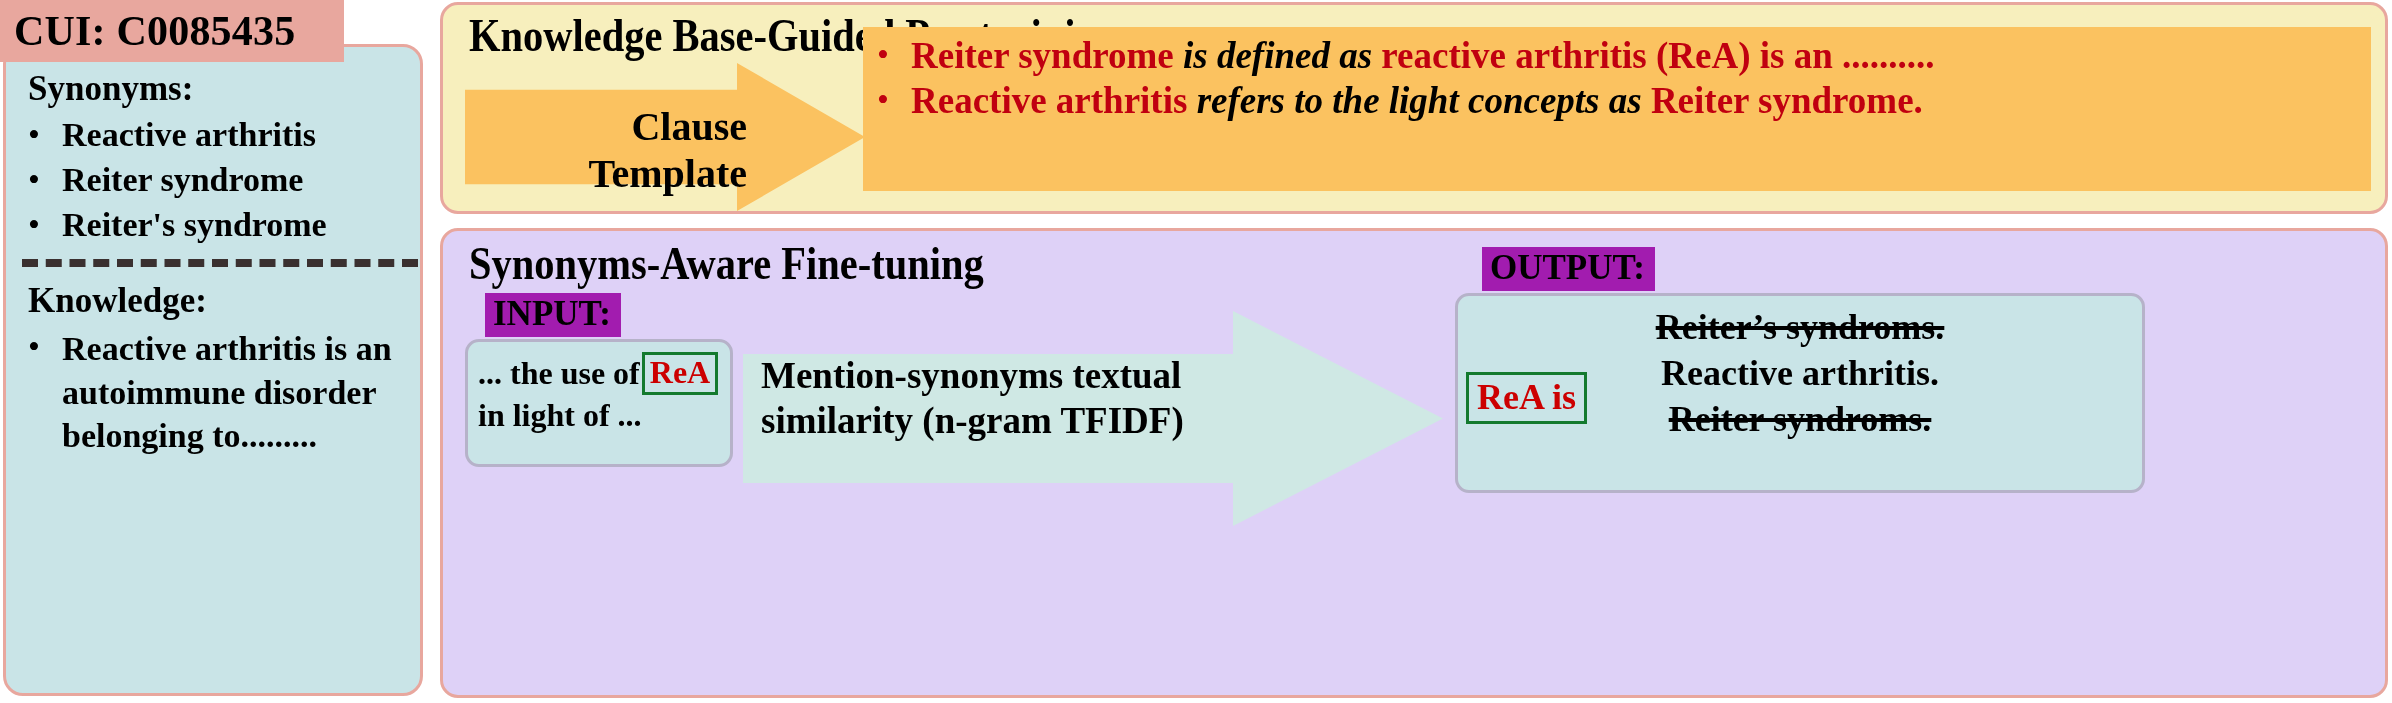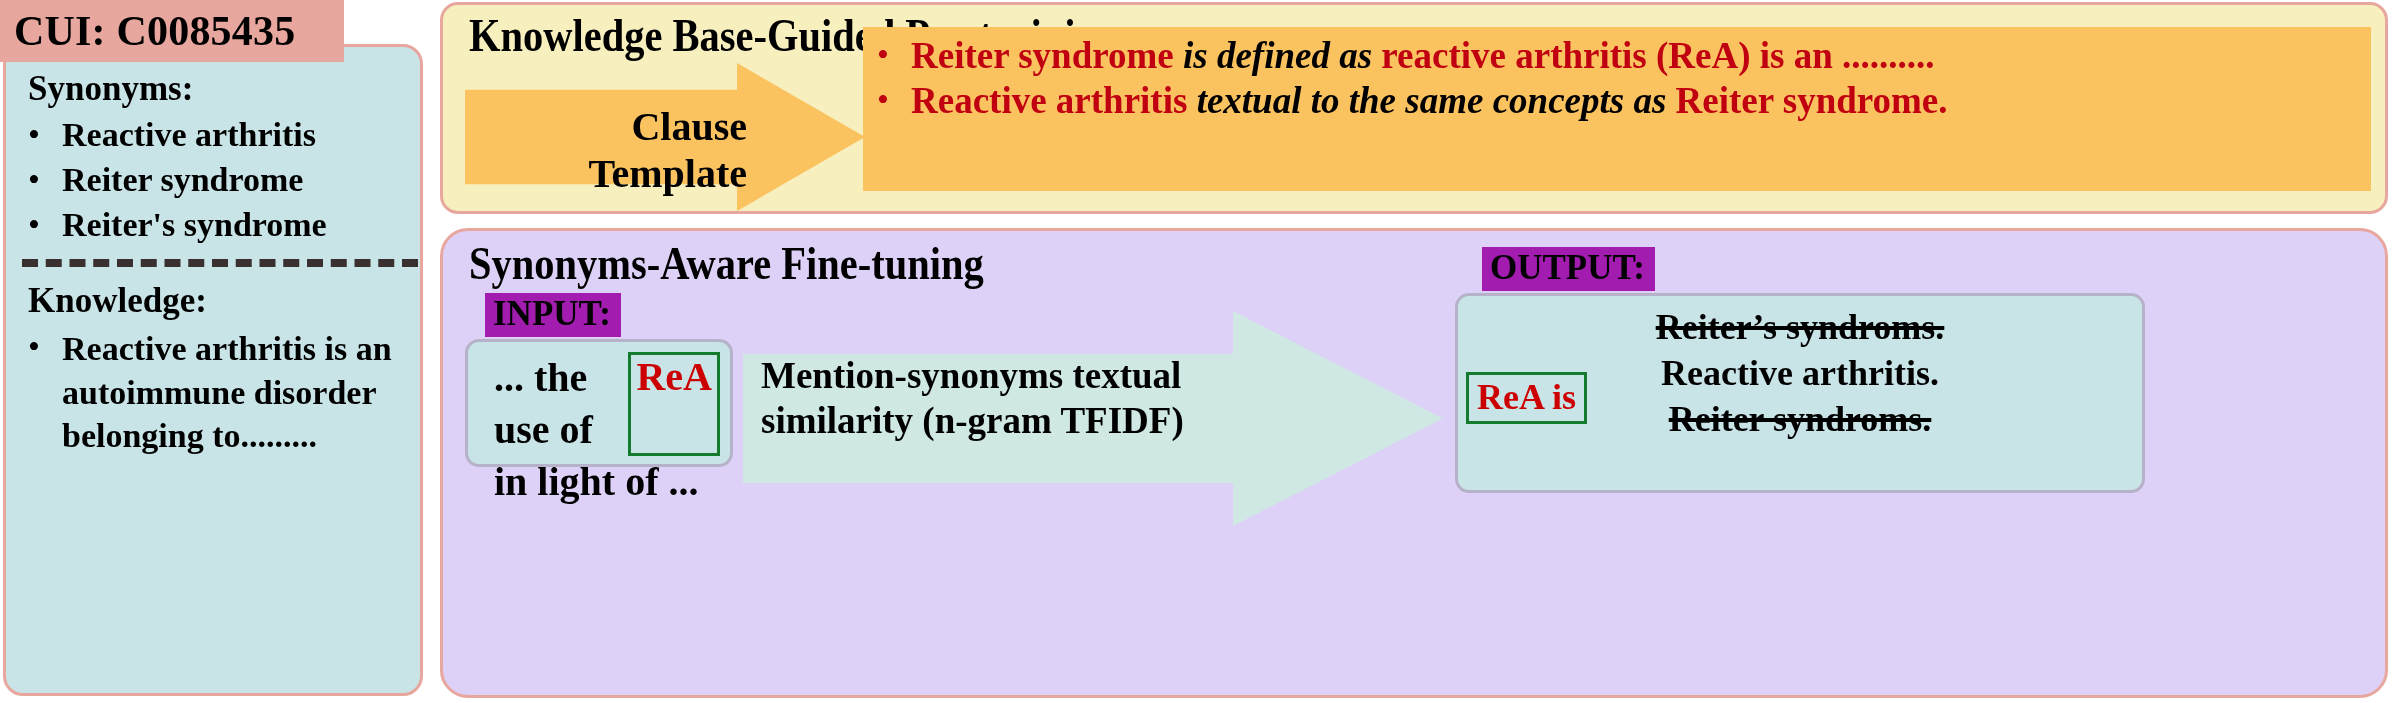--- a/index.html
+++ b/index.html
@@ -168,21 +168,21 @@
   }
 
   
   #finetune-panel {
     position: absolute;
     left: 0; top: 228px;
     width: 1948px;
     height: 470px;
     background: #ded1f7;
     border: 3px solid #e8a79e;
-    border-radius: 28px;
+    border-radius: 18px;
     box-sizing: border-box;
   }
   #finetune-title {
     position: absolute;
     left: 26px; top: 6px;
     font-size: 46px;
     font-weight: bold;
     color: #000;
     transform: scaleX(0.88);
     transform-origin: left center;
@@ -205,27 +205,27 @@
     left: 22px; top: 108px;
     width: 268px;
     height: 128px;
     background: #c9e4e7;
     border: 3px solid #b6b2c9;
     border-radius: 14px;
     box-sizing: border-box;
     padding: 10px 8px 8px 10px;
   }
   .mono-line {
-    font-size: 40px;
+    font-size: 32px;
     font-weight: bold;
     line-height: 1.3;
     color: #000;
     display: flex;
+    align-items: center;
     flex-wrap: nowrap;
-    margin-left: 16px;
   }
   .rea-tag {
     display: inline-block;
     border: 3px solid #137a2e;
     background: #c9e4e7;
     color: #cc0000;
     font-weight: bold;
     padding: 0px 5px 1px 5px;
     margin: 0 2px;
     line-height: 1.12;
@@ -339,21 +339,21 @@
 
     <div id="clause-textbox">
 
       <div class="kb-bullet">
         <span class="kb-dot">•</span>
         <span class="kb-text"><span>Reiter syndrome </span><span class="ital">is defined as </span><span>reactive arthritis (ReA) is an ..........</span></span>
       </div>
 
       <div class="kb-bullet">
         <span class="kb-dot">•</span>
-        <span class="kb-text"><span>Reactive arthritis </span><span class="ital">textual to the same concepts as </span><span>Reiter syndrome.</span></span>
+        <span class="kb-text"><span>Reactive arthritis </span><span class="ital">refers to the light concepts as </span><span>Reiter syndrome.</span></span>
       </div>
 
     </div>
   </div>
 
   <div id="finetune-panel">
 
     <div id="finetune-title">Synonyms-Aware Fine-tuning</div>
 
     <div class="io-badge" id="input-badge">INPUT:</div>

